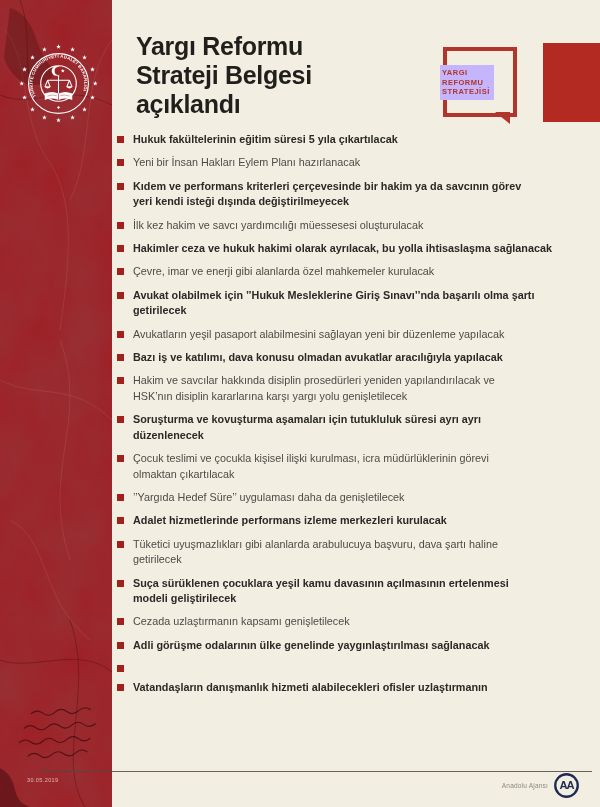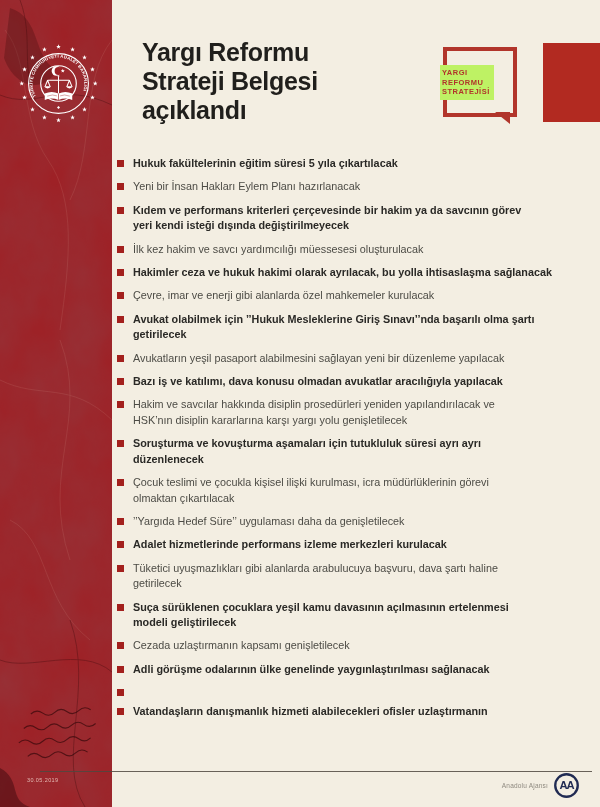--- a/index.html
+++ b/index.html
@@ -18,50 +18,50 @@
   }
   .band-tex{position:absolute;left:0;top:0;}
   .emblem{position:absolute;left:10px;top:35px;width:97px;height:97px;}
   .date{
     position:absolute;left:27px;top:777px;
     font-size:5.5px;letter-spacing:.4px;color:#e9c6bf;opacity:.92;
   }
 
   
   .title{
-    position:absolute;left:134px;top:30px;margin:8px;
+    position:absolute;left:134px;top:30px;margin:2px;
     font-size:25px;line-height:29px;font-weight:bold;letter-spacing:-.3px;
     color:#201f1c;white-space:pre-line;
   }
 
   
   .badge{
     position:absolute;left:443px;top:47px;width:66px;height:62px;
     border:4px solid #b1352b;
   }
   .badge-label{
     position:absolute;left:-7px;top:14px;
-    background:#bef264;padding:3px 4px 3px 2px;
+    background:#c4b5fd;padding:3px 4px 3px 2px;
     font-size:7.5px;line-height:9.6px;font-weight:bold;letter-spacing:.5px;
     color:#b1352b;white-space:pre-line;
   }
   .badge-tail{
     position:absolute;right:3px;bottom:-11px;width:0;height:0;
     border-top:12px solid #b1352b;border-left:15px solid transparent;
   }
 
   
   .redrect{
     position:absolute;left:543px;top:43px;width:57px;height:79px;
     background:#b22a21;
   }
 
   
   .list{
-    position:absolute;left:117px;top:156px;width:468px;
+    position:absolute;left:117px;top:132px;width:468px;
     margin:0;padding:0;list-style:none;
   }
   .list li{display:flex;margin:0 0 8px 0;}
   .bullet{
     flex:none;width:7px;height:7px;margin:4px 9px 0 0;background:#a3201d;
   }
   .item-text{
     font-size:10.8px;line-height:15.4px;white-space:pre-line;color:#4c4b45;
   }
   li.bold .item-text{font-weight:bold;color:#2a2926;}

